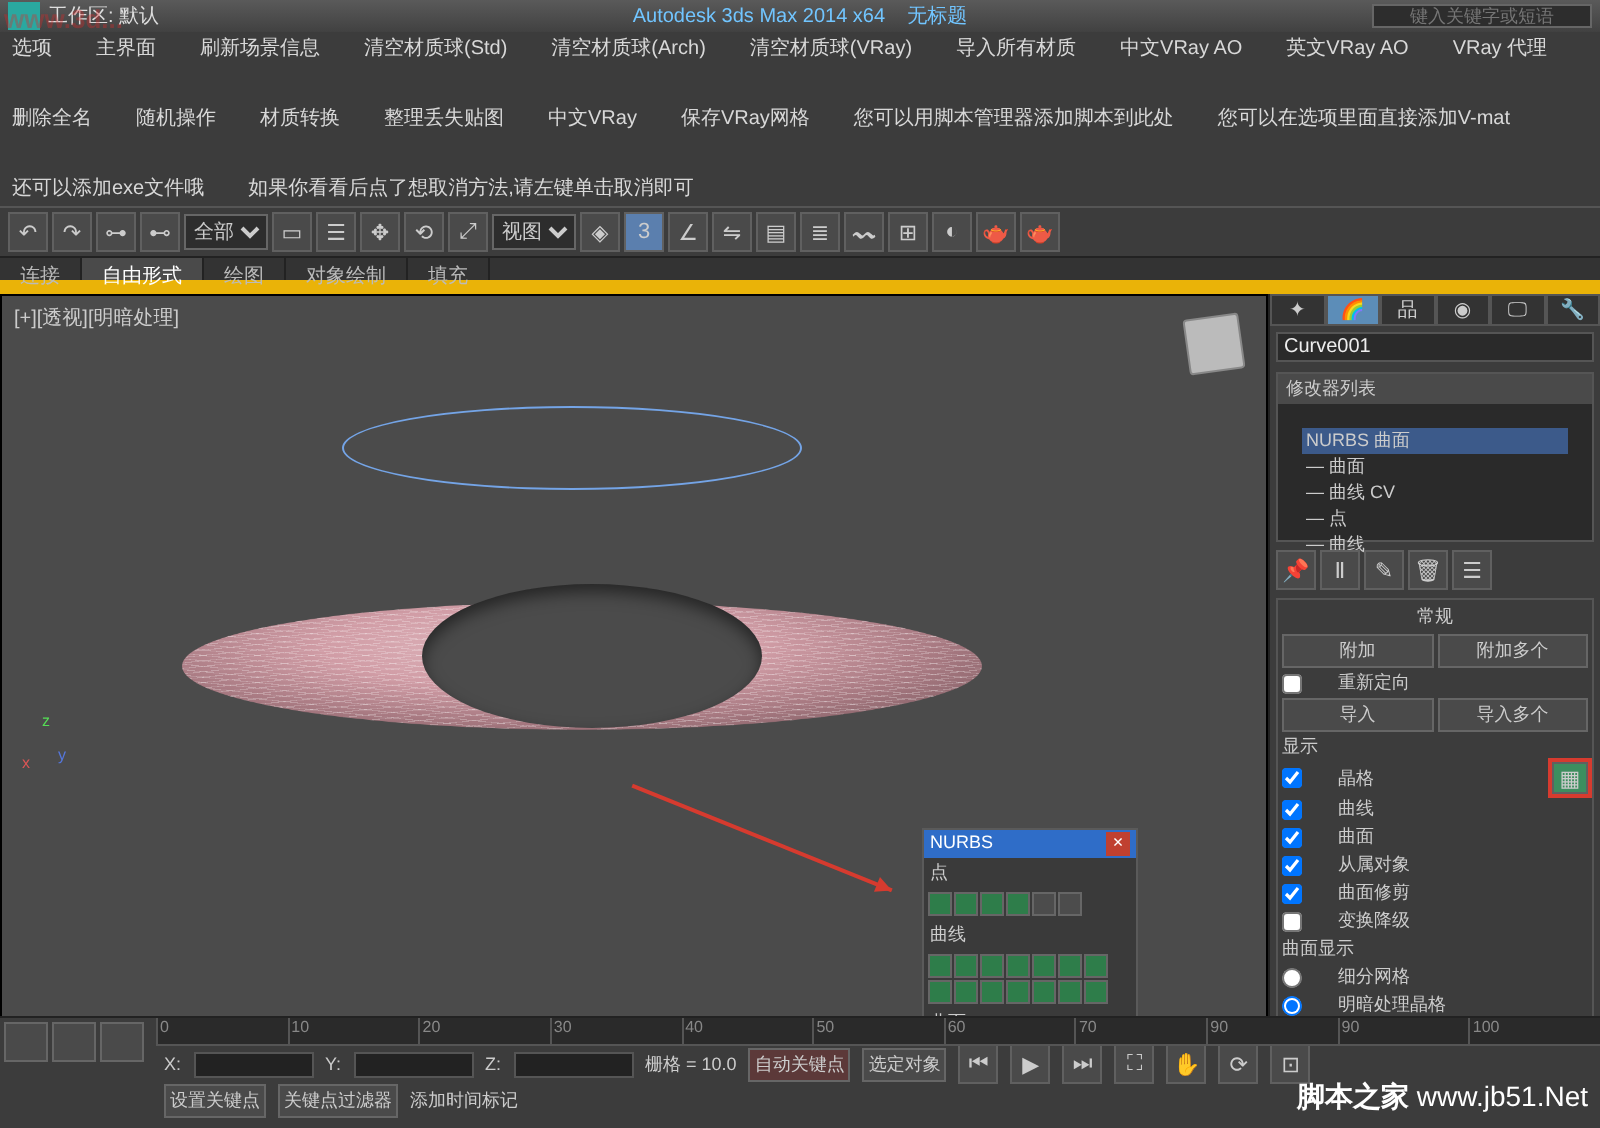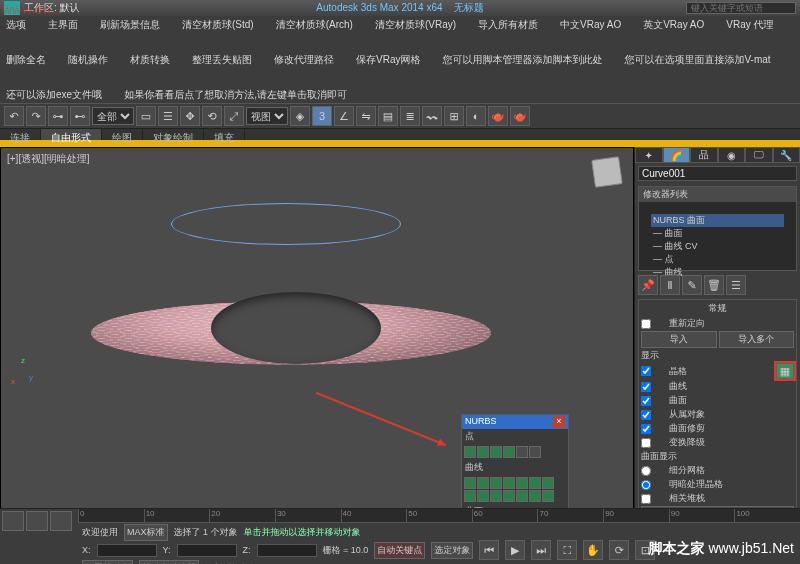--- a/index.html
+++ b/index.html
@@ -5,21 +5,21 @@
 * { margin: 0; padding: 0; box-sizing: border-box; font-family: "Microsoft YaHei", Arial, sans-serif; }
 body { background: #000; width: 800px; height: 564px; overflow: hidden; font-size: 10px; color: #ccc; }
 .app { position: relative; width: 100%; height: 100%; background: #3c3c3c; }
 .watermark-tl { position: absolute; top: 2px; left: 2px; color: rgba(220,40,40,0.35); font-size: 13px; font-weight: bold; z-index: 100; }
 .watermark-br { position: absolute; bottom: 6px; right: 6px; color: #fff; font-size: 14px; z-index: 100; }
 .wm-cn { font-weight: bold; }
 .titlebar { height: 16px; background: linear-gradient(#5a5a5a,#414141); display: flex; align-items: center; font-size: 10px; color: #ddd; position: relative; }
 .titlebar .logo { width: 16px; height: 14px; background: #2aa8a0; margin: 0 4px; display: inline-block; }
 .titlebar .center { position: absolute; left: 50%; transform: translateX(-50%); color: #71c5ff; }
 .titlebar .right-tools { position: absolute; right: 4px; display: flex; gap: 2px; }
-.titlebar .search { background: #2d2d2d; border: 1px solid #666; color: #888; padding: 0 4px; width: 110px; height: 12px; font-size: 9px; }
+.titlebar .search { background: #2d2d2d; border: 1px solid #666; color: #888; padding: 0 4px; width: 110px; height: 12px; font-size: 9px; text-align: center; }
 .menubar { display: flex; flex-wrap: wrap; background: #3c3c3c; padding: 2px 6px; gap: 22px; font-size: 10px; color: #d8d8d8; line-height: 13px; }
 .menubar span { white-space: nowrap; }
 .toolbar { height: 26px; background: #3c3c3c; border-top: 1px solid #555; border-bottom: 1px solid #222; display: flex; align-items: center; padding: 0 4px; gap: 2px; }
 .tbtn { width: 20px; height: 20px; background: #4a4a4a; border: 1px solid #606060; display: flex; align-items: center; justify-content: center; font-size: 11px; color: #ccc; }
 .tbtn.hl { background: #5b7fae; }
 .sel { background: #2d2d2d; border: 1px solid #666; color: #ccc; height: 18px; font-size: 10px; }
 .tabs { display: flex; background: #333; border-bottom: 7px solid #eab308; height: 18px; }
 .tab { padding: 2px 10px; font-size: 10px; color: #bbb; border-right: 1px solid #222; }
 .tab.active { background: #4a4a4a; color: #fff; }
 .main { display: flex; height: 410px; }
@@ -100,21 +100,21 @@
     <span>清空材质球(Arch)</span>
     <span>清空材质球(VRay)</span>
     <span>导入所有材质</span>
     <span>中文VRay AO</span>
     <span>英文VRay AO</span>
     <span>VRay 代理</span>
     <span>删除全名</span>
     <span>随机操作</span>
     <span>材质转换</span>
     <span>整理丢失贴图</span>
-    <span>修改代理路径</span>
+    <span>中文VRay</span>
     <span>保存VRay网格</span>
     <span>您可以用脚本管理器添加脚本到此处</span>
     <span>您可以在选项里面直接添加V-mat</span>
     <span>还可以添加exe文件哦</span>
     <span>如果你看看后点了想取消方法,请左键单击取消即可</span>
   </div>
 
   <div class="toolbar">
     <div class="tbtn">↶</div>
     <div class="tbtn">↷</div>
@@ -245,20 +245,24 @@
       <div class="cmd-row" style="margin:2px 3px">
         <div class="tbtn">📌</div>
         <div class="tbtn">Ⅱ</div>
         <div class="tbtn">✎</div>
         <div class="tbtn">🗑</div>
         <div class="tbtn">☰</div>
       </div>
 
       <div class="cmd-section">
         <div class="hdr">常规</div>
+        <div class="cmd-row">
+          <div class="cmd-btn">附加</div>
+          <div class="cmd-btn">附加多个</div>
+        </div>
         <div class="chk">
             <input type="checkbox" style="">
             <span>重新定向</span>
           </div>
         <div class="cmd-row">
           <div class="cmd-btn">导入</div>
           <div class="cmd-btn">导入多个</div>
         </div>
         <div>显示</div>
         <div class="chk">
@@ -330,26 +334,20 @@
           <div class="tick">20</div>
           <div class="tick">30</div>
           <div class="tick">40</div>
           <div class="tick">50</div>
           <div class="tick">60</div>
           <div class="tick">70</div>
           <div class="tick">90</div>
           <div class="tick">90</div>
           <div class="tick">100</div>
       </div>
-    </div>
-    <div class="status-row">
-      <span>欢迎使用</span>
-      <span class="cmd-btn" style="flex:0 0 auto">MAX标准</span>
-      <span>选择了 1 个对象</span>
-      <span style="color:#8fa">单击并拖动以选择并移动对象</span>
     </div>
     <div class="status-row">
       <span>X:</span>
         <input class="inp" style="">
       <span>Y:</span>
         <input class="inp" style="">
       <span>Z:</span>
         <input class="inp" style="">
       <span>栅格 = 10.0</span>
       <span class="cmd-btn" style="flex:0 0 auto;background:#5c3939">自动关键点</span>

